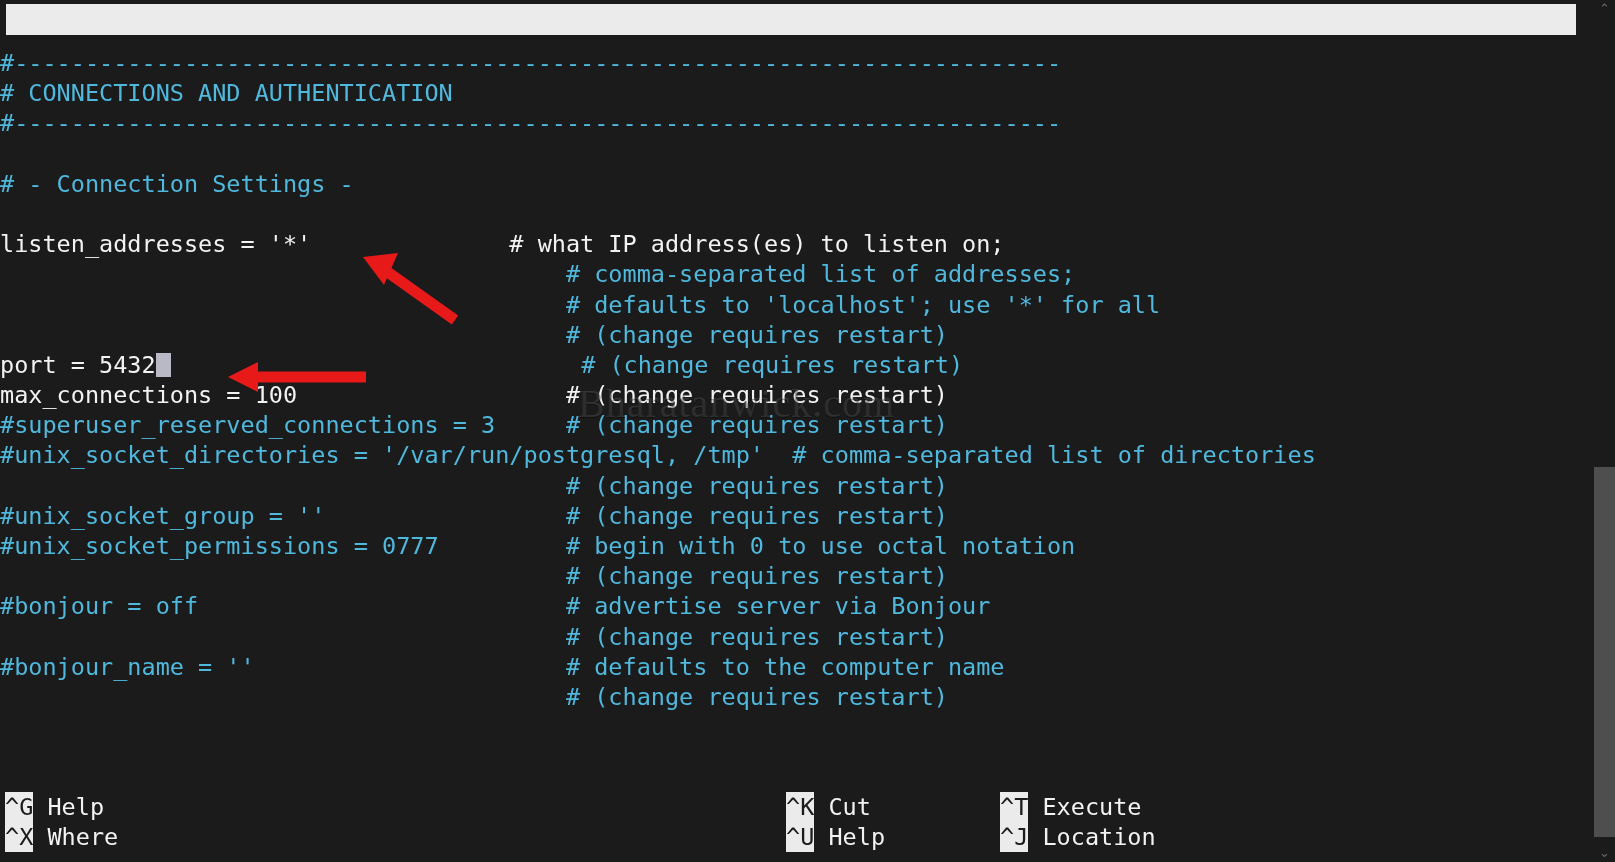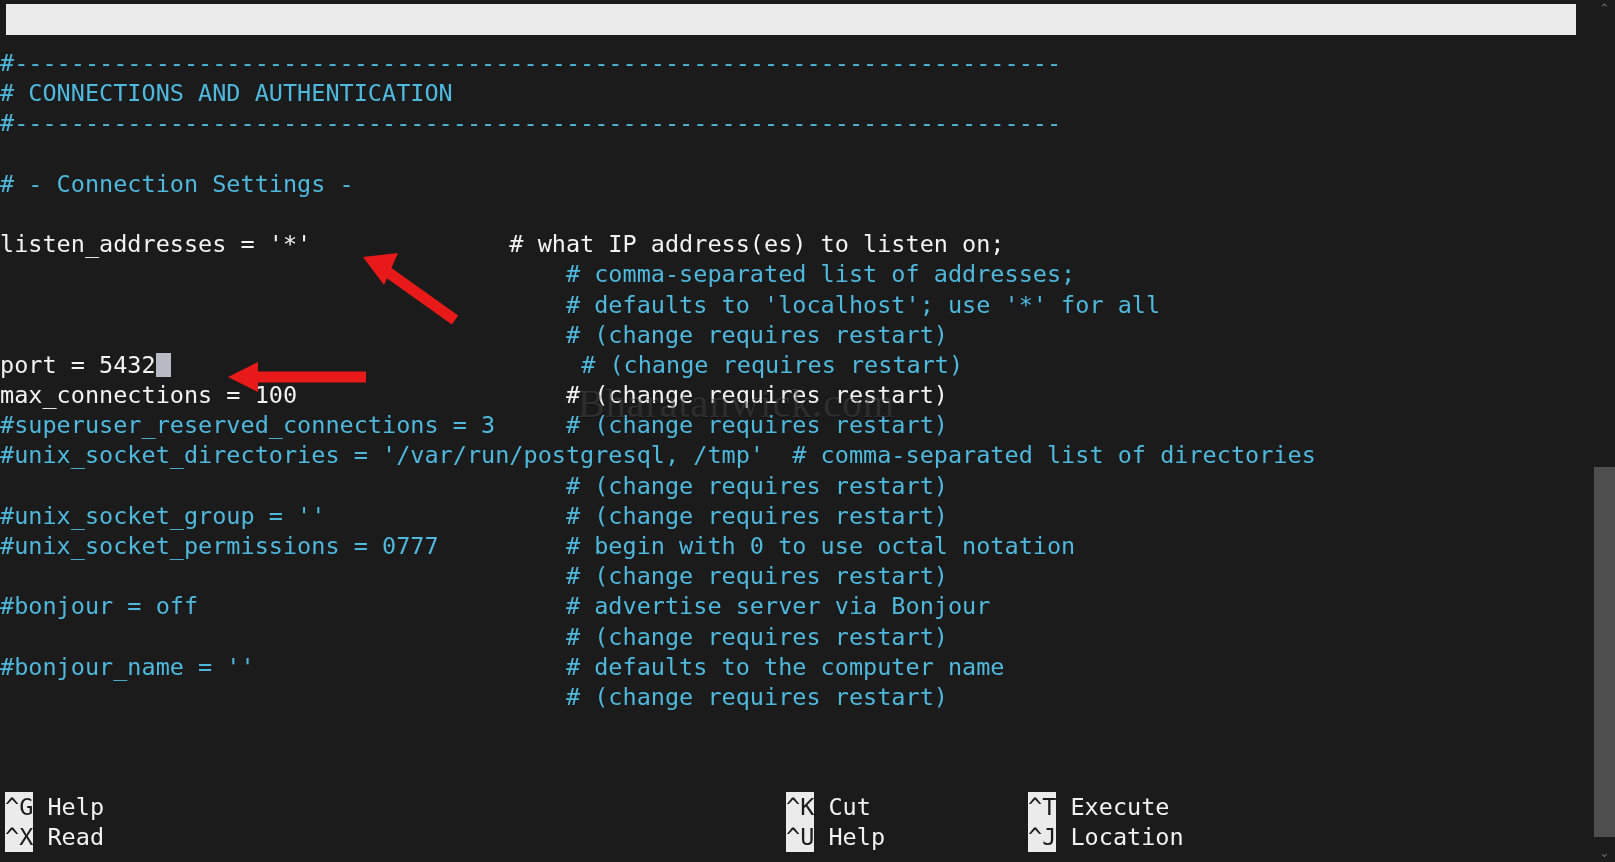--- a/index.html
+++ b/index.html
@@ -174,23 +174,23 @@
       <polygon points="363,257 398,253 384,285" fill="#e81919"></polygon>
     </g>
 
     <g>
       <line x1="366" y1="377" x2="252" y2="377" stroke="#e81919" stroke-width="11" stroke-linecap="butt"></line>
       <polygon points="228,377 258,362 258,392" fill="#e81919"></polygon>
     </g>
   </svg>
 
   <div id="helpbar">
-      <div class="help-col" style="left: 5px;"><div class="help-row"><span class="key">^G</span><span class="help-label"> Help</span></div><div class="help-row"><span class="key">^X</span><span class="help-label"> Read</span></div></div>
+      <div class="help-col" style="left: 5px;"><div class="help-row"><span class="key">^G</span><span class="help-label"> Help</span></div><div class="help-row"><span class="key">^X</span><span class="help-label"> Where</span></div></div>
       <div class="help-col" style="left: 747px; margin-left: 39px;"><div class="help-row"><span class="key">^K</span><span class="help-label"> Cut</span></div><div class="help-row"><span class="key">^U</span><span class="help-label"> Help</span></div></div>
-      <div class="help-col" style="left: 1028px;"><div class="help-row"><span class="key">^T</span><span class="help-label"> Execute</span></div><div class="help-row"><span class="key">^J</span><span class="help-label"> Location</span></div></div>
+      <div class="help-col" style="left: 1000px;"><div class="help-row"><span class="key">^T</span><span class="help-label"> Execute</span></div><div class="help-row"><span class="key">^J</span><span class="help-label"> Location</span></div></div>
     </div>
 
   <div id="scrollbar">
     <div id="sb-up">⌃</div>
     <div id="sb-thumb" style="background: rgb(78, 78, 78);"></div>
     <div id="sb-down">⌄</div>
   </div>
 
 </div>
 

